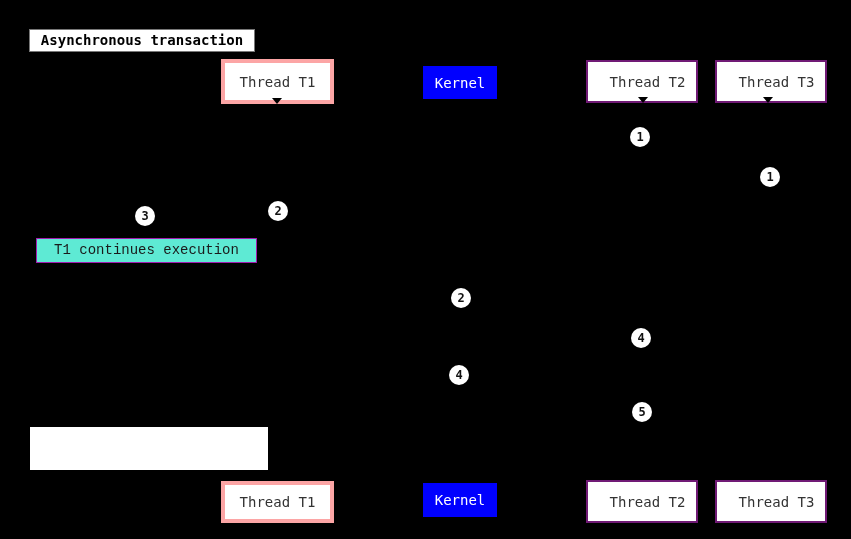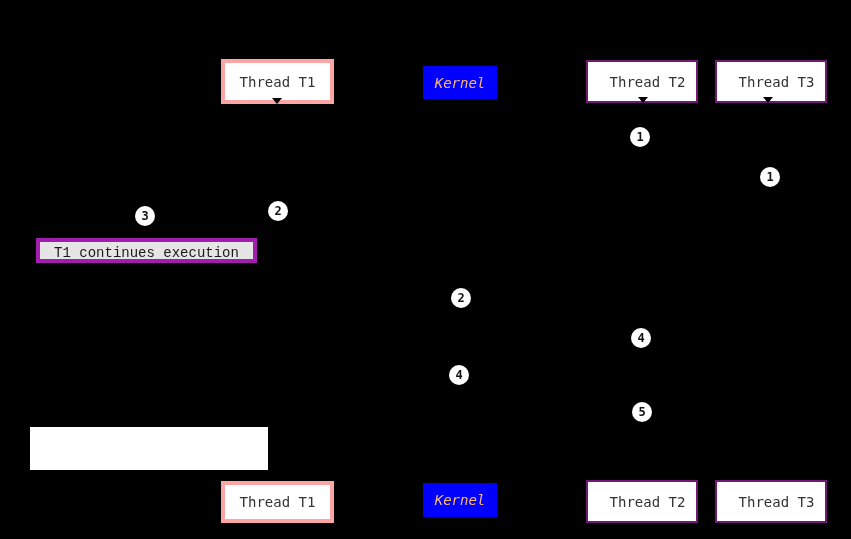--- a/index.html
+++ b/index.html
@@ -37,38 +37,37 @@
     display: flex;
     align-items: center;
     justify-content: center;
     white-space: nowrap;
   }
   .p-red  { border: 4px solid #fca5a5; }
   .p-blue { border: 2px solid #701a75; padding-left: 11px; }
   .p-kernel {
     background: #0000ff;
     border: 1px solid #0000ff;
-    color: #fdba74;
-    font-style: italic;
+    color: #ffffff;
   }
 
   .t1-top     { left: 221px; top: 59px;  width: 113px; height: 45px; }
   .kernel-top { left: 423px; top: 66px;  width: 74px;  height: 33px; }
   .t2-top     { left: 586px; top: 60px;  width: 112px; height: 43px; }
   .t3-top     { left: 715px; top: 60px;  width: 112px; height: 43px; }
 
   .t1-bot     { left: 221px; top: 481px; width: 113px; height: 42px; }
   .kernel-bot { left: 423px; top: 483px; width: 74px;  height: 34px; }
   .t2-bot     { left: 586px; top: 480px; width: 112px; height: 43px; }
   .t3-bot     { left: 715px; top: 480px; width: 112px; height: 43px; }
 
   .note-box {
     left: 36px; top: 238px; width: 221px; height: 25px;
-    background: #e5e5e5;
-    border: 4px solid #a21caf;
+    background: #5eead4;
+    border: 1px solid #a21caf;
     color: #1a1a1a;
     font-family: "Liberation Mono", monospace;
     font-size: 14px;
     line-height: 23px;
     text-align: center;
     white-space: nowrap;
   }
 
   .empty-note {
     left: 30px; top: 427px; width: 238px; height: 43px;
@@ -105,20 +104,21 @@
   .n-t3-top { left: 763px; top: 97px; }
   .n-t1-bot { left: 272px; top: 477px; }
   .n-t2-bot { left: 638px; top: 477px; }
   .n-t3-bot { left: 752px; top: 477px; }
 </style>
 </head>
 <body>
 
 <div id="canvas">
 
+  <div class="abs title-box">Asynchronous transaction</div>
 
   <div class="abs participant p-red t1-top">
     <span>Thread T1</span>
   </div>
   <div class="abs participant p-kernel kernel-top">
     <span>Kernel</span>
   </div>
   <div class="abs participant p-blue t2-top">
     <span>Thread T2</span>
   </div>

